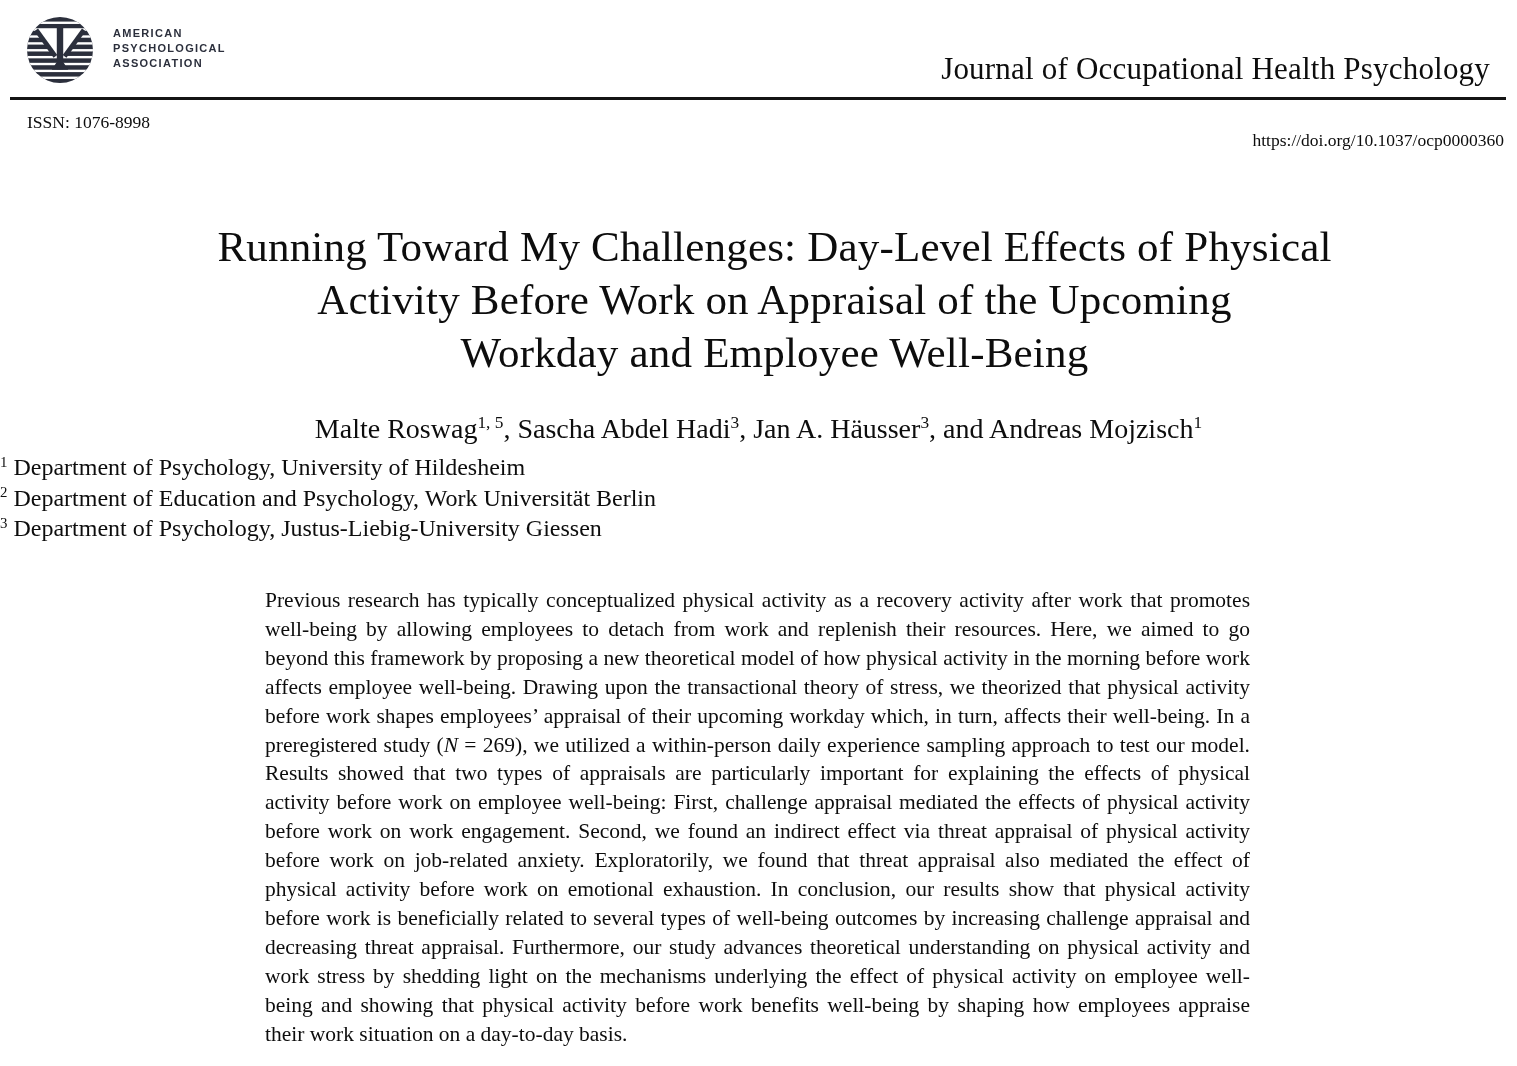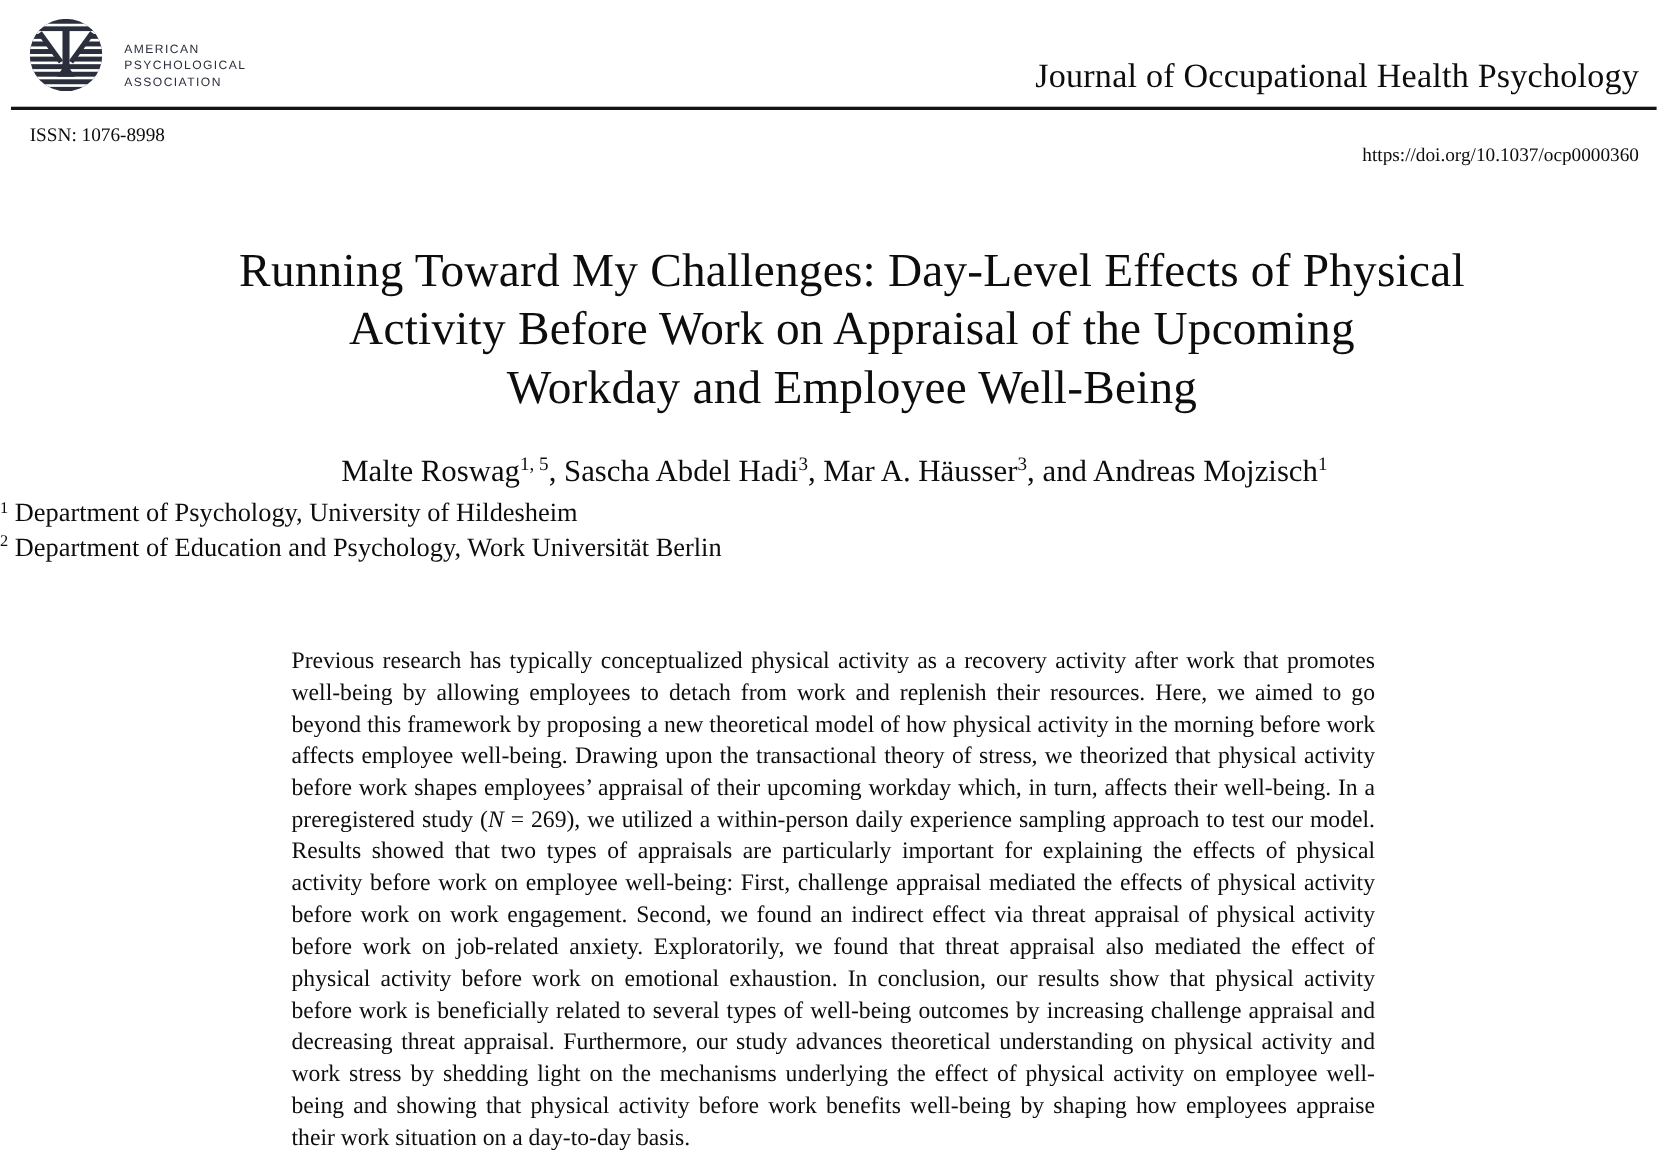--- a/index.html
+++ b/index.html
@@ -9,23 +9,23 @@
     color: #0d0d0d;
     font-family: "Liberation Serif", "DejaVu Serif", serif;
     overflow: hidden;
     position: relative;
   }
   .abs { position: absolute; }
 
   
   .logo-mark { left: 27px; top: 17px; width: 66px; height: 66px; }
   .logo-text {
-    left: 113px; top: 38px;
+    left: 113px; top: 26px;
     font-family: "Liberation Sans", "DejaVu Sans", sans-serif;
-    font-weight: normal;
+    font-weight: bold;
     font-size: 11px;
     line-height: 15px;
     letter-spacing: 1.3px;
     color: #2b2f3c;
   }
   .journal-title {
     right: 27px; top: 51px;
     font-size: 31px;
     letter-spacing: 0.2px;
     white-space: nowrap;
@@ -34,21 +34,21 @@
     left: 10px; right: 11px; top: 97px;
     height: 3px;
     background: #141414;
   }
   .copyright-block {
     left: 27px; top: 112px;
     font-size: 17.5px;
     line-height: 21px;
   }
   .doi {
-    right: 27px; top: 130px;
+    right: 13px; top: 130px;
     font-size: 17.5px;
     line-height: 21px;
   }
 
   
   .article-title {
     left: 16px; top: 220px; width: 100%;
     text-align: center;
     font-weight: 400;
     font-size: 43px;
@@ -131,22 +131,23 @@
 </header>
 
 <main>
 
   <h1 class="abs article-title">
     <div>Running Toward My Challenges: Day-Level Effects of Physical</div>
     <div>Activity Before Work on Appraisal of the Upcoming</div>
     <div>Workday and Employee Well-Being</div>
   </h1>
 
-  <div class="abs authors"><span>Malte Roswag</span><sup>1, 5</sup><span>, Sascha Abdel Hadi</span><sup>3</sup><span>, Mar A. Häusser</span><sup>3</sup><span>, and Andreas Mojzisch</span><sup>1</sup></div>
+  <div class="abs authors"><span>Malte Roswag</span><sup>1, 5</sup><span>, Sascha Abdel Hadi</span><sup>3</sup><span>, Jan A. Häusser</span><sup>3</sup><span>, and Andreas Mojzisch</span><sup>1</sup></div>
 
   <div class="abs affiliations">
     <div><sup>1</sup><span> Department of Psychology, University of Hildesheim</span></div>
     <div><sup>2</sup><span> Department of Education and Psychology, Work Universität Berlin</span></div>
+    <div><sup>3</sup><span> Department of Psychology, Justus-Liebig-University Giessen</span></div>
   </div>
 
   <p class="abs abstract"><span>Previous research has typically conceptualized physical activity as a recovery activity after work that promotes well-being by allowing employees to detach from work and replenish their resources. Here, we aimed to go beyond this framework by proposing a new theoretical model of how physical activity in the morning before work affects employee well-being. Drawing upon the transactional theory of stress, we theorized that physical activity before work shapes employees’ appraisal of their upcoming workday which, in turn, affects their well-being. In a preregistered study (</span><span style="font-style: italic;">N</span><span> = 269), we utilized a within-person daily experience sampling approach to test our model. Results showed that two types of appraisals are particularly important for explaining the effects of physical activity before work on employee well-being: First, challenge appraisal mediated the effects of physical activity before work on work engagement. Second, we found an indirect effect via threat appraisal of physical activity before work on job-related anxiety. Exploratorily, we found that threat appraisal also mediated the effect of physical activity before work on emotional exhaustion. In conclusion, our results show that physical activity before work is beneficially related to several types of well-being outcomes by increasing challenge appraisal and decreasing threat appraisal. Furthermore, our study advances theoretical understanding on physical activity and work stress by shedding light on the mechanisms underlying the effect of physical activity on employee well-being and showing that physical activity before work benefits well-being by shaping how employees appraise their work situation on a day-to-day basis.</span></p>
 
 </main>
 
 </body></html>

